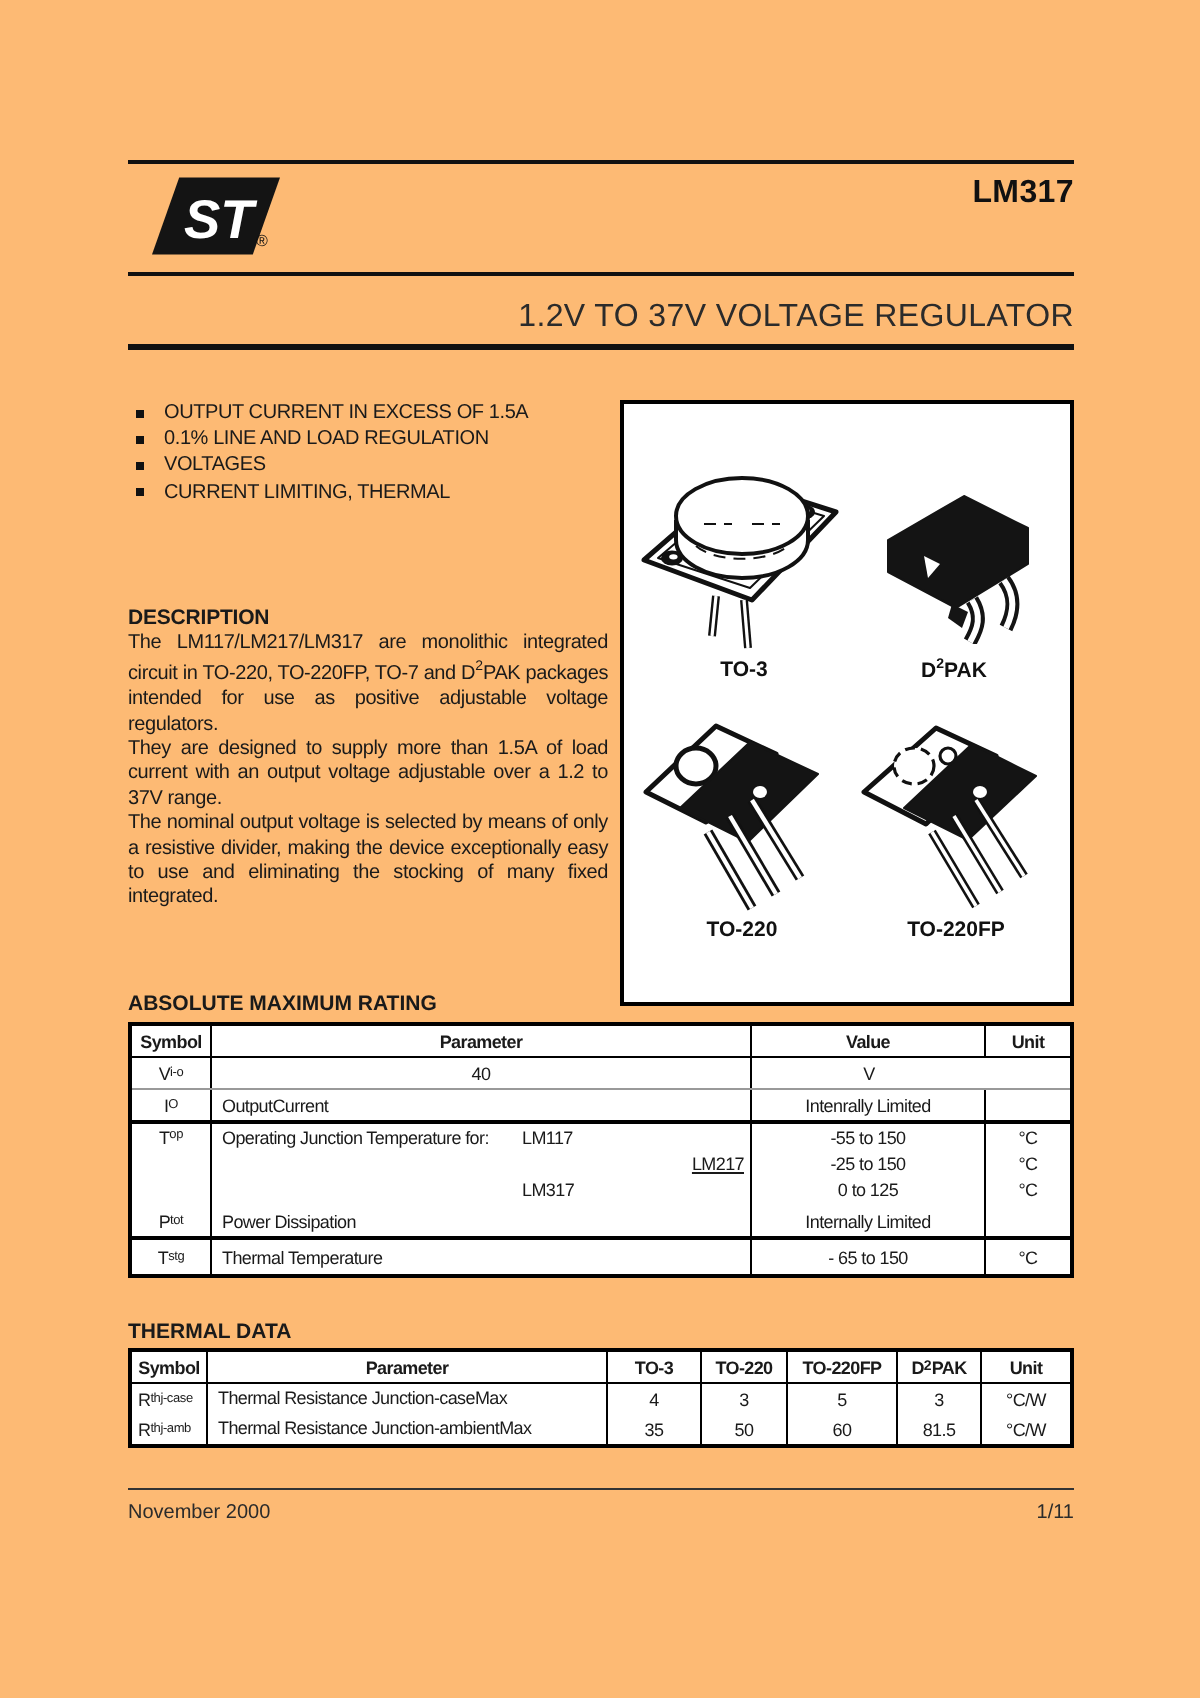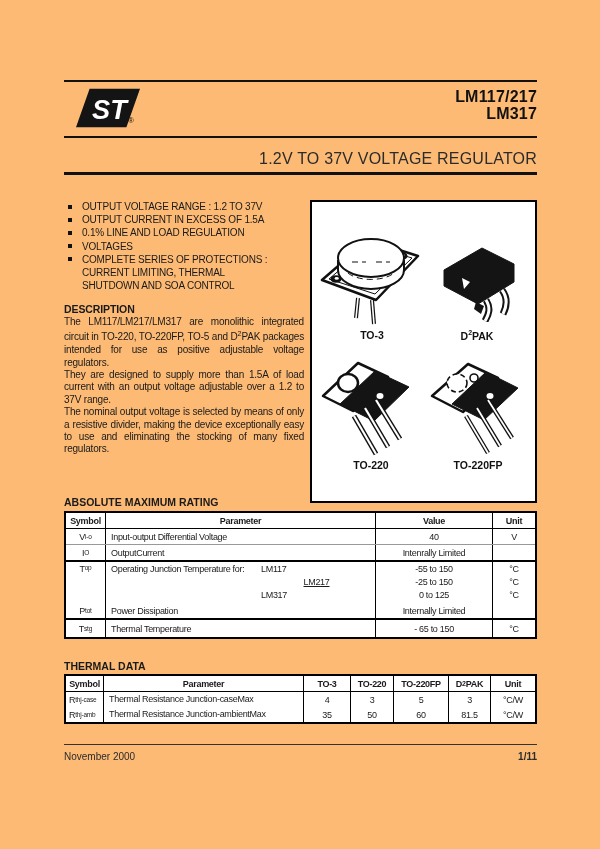--- a/index.html
+++ b/index.html
@@ -67,88 +67,79 @@
   .cell-col > div { line-height:13px; text-align:center; }
   .param-top { position:relative; line-height:13px; }
   .param-top .lmrow { margin-left:150px; }
   .param-top .l1 { position:relative; }
   .param-top .l1 .lm1 { position:absolute; left:150px; top:0; }
   .pflex { display:flex; justify-content:space-between; align-items:center; padding-right:16px; line-height:13px; }
 
   
   .rule-foot { left:64px; top:744px; width:473px; height:1px; background:#333; }
   .foot-date { left:64px;  top:751px; font-size:10px; color:#2b2b2b; }
-  .foot-page { left:437px; top:751px; width:100px; text-align:right; font-size:10px; color:#2b2b2b;font-weight:bold; }
+  .foot-page { left:437px; top:751px; width:100px; text-align:right; font-size:10px; color:#2b2b2b; }
 
   svg { display:block; }
 </style>
 </head>
 <body>
 
 <div class="page">
 
   <div class="abs rule-top"></div>
 
   <div class="abs logo-wrap">
     <svg width="64" height="42" viewBox="0 0 80 52">
       <polygon points="17,2 80,2 63,50 0,50" fill="#141414"></polygon>
       <text x="20" y="40" font-size="34" font-weight="bold" font-style="italic" font-family="Liberation Sans, sans-serif" fill="#ffffff">ST</text>
     </svg>
   </div>
   <div class="abs logo-reg">®</div>
 
   <div class="abs pn-block">
-    <div>LM117/217</div>
     <div>LM317</div>
   </div>
 
   <div class="abs rule-mid"></div>
   <div class="abs subtitle">1.2V TO 37V VOLTAGE REGULATOR</div>
   <div class="abs rule-thick"></div>
 
   <div class="abs features">
     <div class="feat">
       <span class="blt"></span>
       <div class="flines">
-          <div>OUTPUT VOLTAGE RANGE : 1.2 TO 37V</div>
-        </div>
-    </div>
-    <div class="feat">
-      <span class="blt"></span>
-      <div class="flines">
           <div>OUTPUT CURRENT IN EXCESS OF 1.5A</div>
         </div>
     </div>
     <div class="feat">
       <span class="blt"></span>
       <div class="flines">
           <div>0.1% LINE AND LOAD REGULATION</div>
         </div>
     </div>
     <div class="feat">
       <span class="blt"></span>
       <div class="flines">
         <div>VOLTAGES</div>
       </div>
     </div>
     <div class="feat">
       <span class="blt"></span>
       <div class="flines">
-        <div>COMPLETE SERIES OF PROTECTIONS :</div>
         <div>CURRENT LIMITING, THERMAL</div>
-        <div>SHUTDOWN AND SOA CONTROL</div>
       </div>
     </div>
   </div>
 
   <div class="abs desc-head">DESCRIPTION</div>
   <div class="abs desc-body">
-    <p><span>The LM117/LM217/LM317 are monolithic integrated circuit in TO-220, TO-220FP, TO-5 and D</span><span class="sup-s">2</span><span>PAK packages intended for use as positive adjustable voltage regulators.</span></p>
+    <p><span>The LM117/LM217/LM317 are monolithic integrated circuit in TO-220, TO-220FP, TO-7 and D</span><span class="sup-s">2</span><span>PAK packages intended for use as positive adjustable voltage regulators.</span></p>
     <p>They are designed to supply more than 1.5A of load current with an output voltage adjustable over a 1.2 to 37V range.</p>
-    <p>The nominal output voltage is selected by means of only a resistive divider, making the device exceptionally easy to use and eliminating the stocking of many fixed regulators.</p>
+    <p>The nominal output voltage is selected by means of only a resistive divider, making the device exceptionally easy to use and eliminating the stocking of many fixed integrated.</p>
   </div>
 
   <div class="abs pkg-box">
 
     <svg class="pkg-svg" style="left:2px; top:16px;" width="118" height="108" viewBox="0 0 118 108">
       <polygon points="8,62 54,22 104,38 62,82" fill="#fff" stroke="#111" stroke-width="2.5" stroke-linejoin="round"></polygon>
       <polygon points="15,61 55,27 98,40 61,76" fill="none" stroke="#111" stroke-width="1" stroke-linejoin="round"></polygon>
       <ellipse cx="22" cy="61" rx="5.5" ry="3.8" fill="#111"></ellipse>
       <ellipse cx="22.7" cy="60.4" rx="2.1" ry="1.3" fill="#fff"></ellipse>
       <ellipse cx="88" cy="38" rx="5.5" ry="3.8" fill="#111"></ellipse>
@@ -215,21 +206,20 @@
       <div class="c">Parameter</div>
       <div class="c">Value</div>
       <div class="c">Unit</div>
     </div>
 
     <div class="trow bb-thin">
       <div class="c">
           <span>V</span>
           <sub class="ss">i-o</sub>
         </div>
-      <div class="c left">Input-output Differential Voltage</div>
       <div class="c">40</div>
       <div class="c">V</div>
     </div>
 
     <div class="trow bb-thick">
       <div class="c">
           <span>I</span>
           <sub class="ss">O</sub>
         </div>
       <div class="c left">OutputCurrent</div>
@@ -237,21 +227,21 @@
       <div class="c"></div>
     </div>
 
     <div class="trow">
       <div class="c" style="align-items:flex-start; padding-top:2px;">
           <span>T</span>
           <sub class="ss">op</sub>
         </div>
       <div class="c left cell-col param-top">
         <div class="l1" style="text-align:left;"><span>Operating Junction Temperature for:</span><span class="lm1">LM117</span></div>
-        <div class="lmrow" style="text-align:center;text-decoration:underline;">LM217</div>
+        <div class="lmrow" style="text-align:right;text-decoration:underline;">LM217</div>
         <div class="lmrow" style="text-align:left;">LM317</div>
       </div>
       <div class="c cell-col">
         <div>-55 to 150</div>
         <div>-25 to 150</div>
         <div>0 to 125</div>
       </div>
       <div class="c cell-col">
         <div>°C</div>
         <div>°C</div>

